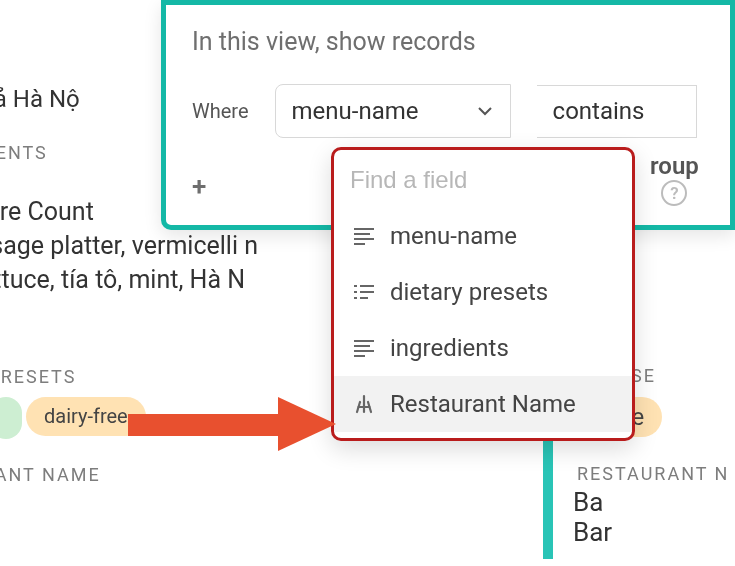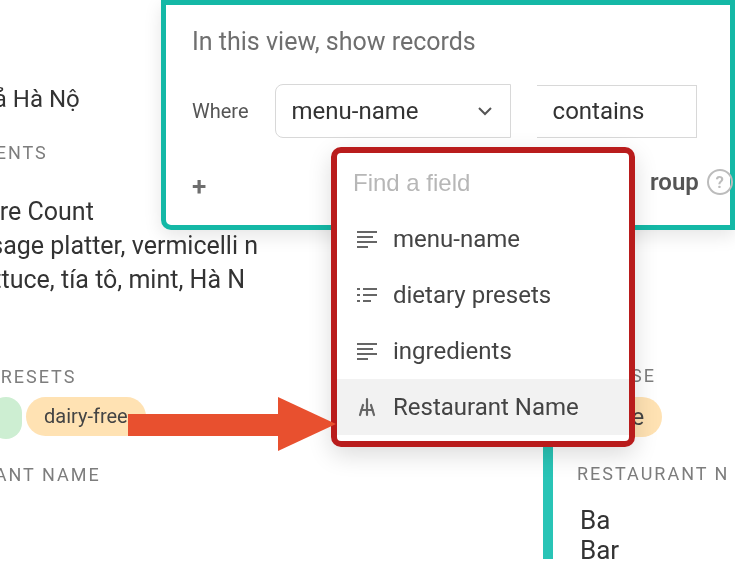--- a/index.html
+++ b/index.html
@@ -61,21 +61,21 @@
     position:absolute; top:108px; left:100px; width:250px;
     font-size:25px; line-height:1.35; text-align:right;
   }
   .rr-preset-label { position:absolute; top:278px; left:35px; white-space:nowrap; }
   .pill-orange-right {
     position:absolute; top:310px; left:40px;
     padding:6px 18px; background:#ffe2b3; border-radius:21px;
     font-size:24px; color:#444; white-space:nowrap;
   }
   .rr-rest-label { position:absolute; top:376px; left:39px; white-space:nowrap; }
-  .rr-rest-name { position:absolute; top:418px; left:35px; font-size:26px;margin-left:7px; }
+  .rr-rest-name { position:absolute; top:400px; left:35px; font-size:26px; }
 
   
   .popover {
     position:absolute; left:161px; top:0;
     width:574px; height:230px;
     background:#fff; border:5px solid #14b8a6;
     border-radius:0 0 0 10px;
     box-shadow:0 6px 18px rgba(0,0,0,0.10);
     padding:22px 26px;
   }
@@ -102,35 +102,35 @@
   .add-cond {
     position:absolute; left:26px; top:168px;
     display:flex; align-items:center; gap:8px;
     font-size:23px; font-weight:600; color:#6e6e6e;
     cursor:pointer;
   }
   .plus { font-size:26px; line-height:1; color:#6e6e6e; }
 
   
   .grp-btn {
-    position:absolute; left:650px; top:168px;
+    position:absolute; left:650px; top:152px;
     font-size:24px; font-weight:600; color:#555;
-    display:flex; align-items:center; gap:8px;
+    display:flex; align-items:center; flex-direction:column;
   }
   .qmark {
     width:26px; height:26px; border:2px solid #bcbcbc; border-radius:50%;
     display:flex; align-items:center; justify-content:center;
     font-size:17px; color:#bcbcbc;
   }
 
   
   .dropdown {
     position:absolute; left:331px; top:147px;
     width:304px; background:#fff;
-    border:6px solid #b91c1c; border-radius:10px;
+    border:3px solid #b91c1c; border-radius:10px;
     box-shadow:0 8px 24px rgba(0,0,0,0.14);
     padding:10px 0 6px;
     z-index:30;
   }
   .dd-search {
     margin:0 14px 8px; height:40px;
     display:flex; align-items:center;
   }
   .dd-search input {
     width:100%; border:none; outline:none;

